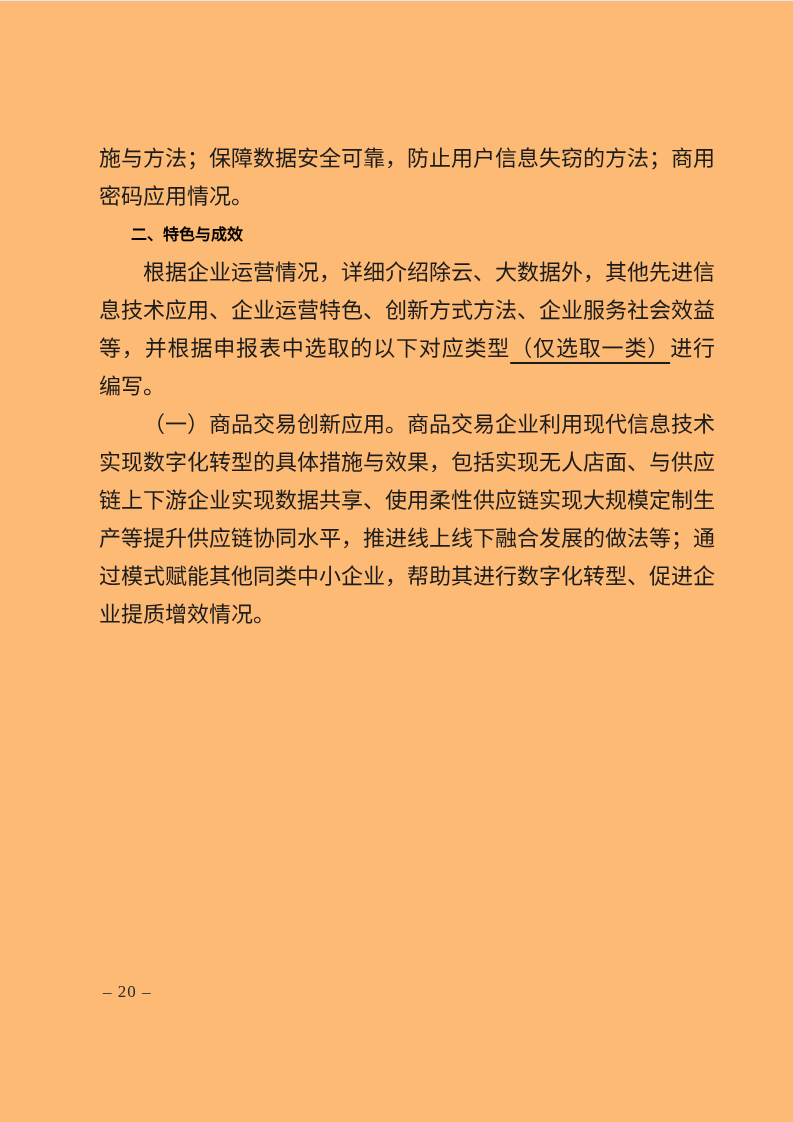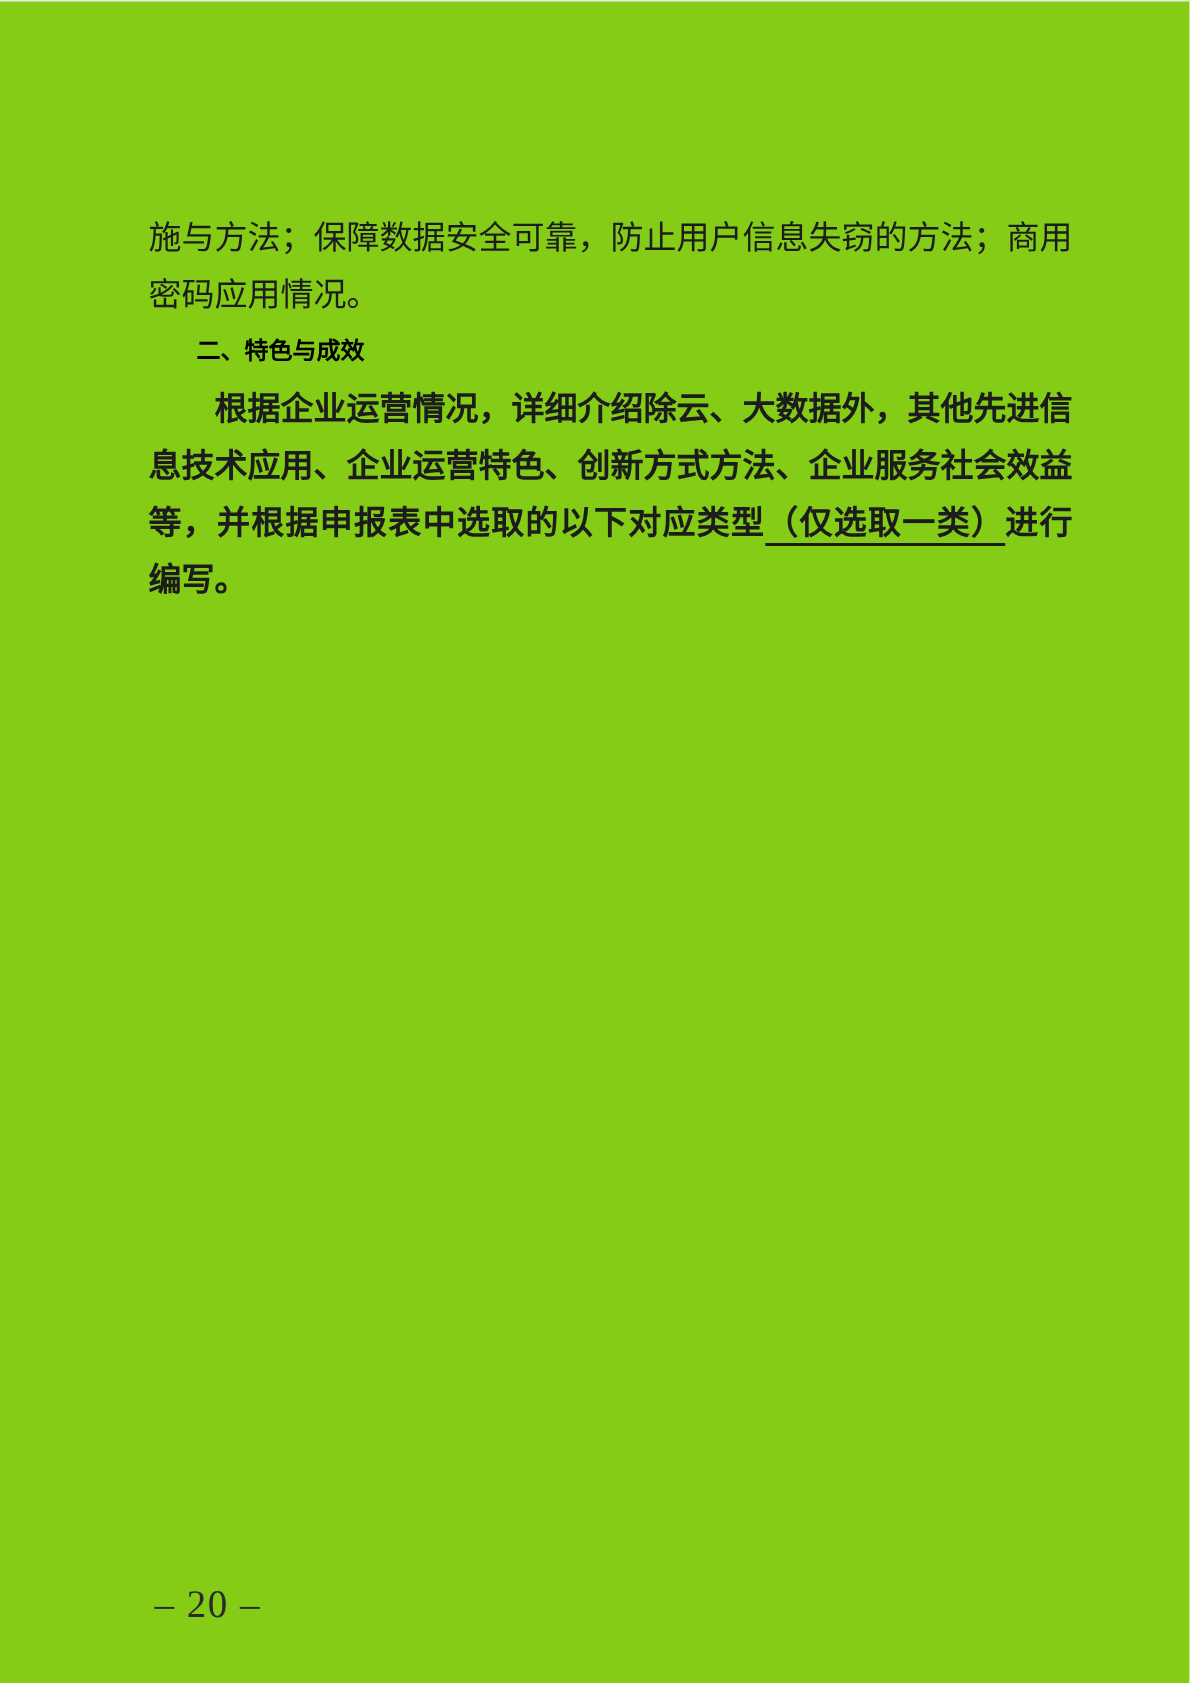--- a/index.html
+++ b/index.html
@@ -13,79 +13,79 @@
     overflow: hidden;
     position: relative;
     font-family: "Liberation Serif", "DejaVu Serif", serif;
     color: #1c1c1c;
   }
   .page {
     position: absolute;
     left: 0; top: 0;
     width: 793px;
     height: 1122px;
-    background: #84cc16;
+    background: #fdba74;
     border-top: 1px solid #e8e8e8;
   }
   .content {
     position: absolute;
     left: 99px;
     top: 139px;
     width: 616px;
   }
   .para {
     margin: 0;
     font-size: 22px;
     line-height: 38px;
     text-align: justify;
     text-justify: inter-character;
     letter-spacing: 0px;
     word-break: break-all;
   }
   .para.indent {
     text-indent: 2em;
-    font-weight: bold;
   }
   .heading {
     margin: 0;
     font-family: "Liberation Sans", "DejaVu Sans", sans-serif;
     font-weight: 700;
     font-size: 16px;
     line-height: 38px;
     text-indent: 2em;
     color: #000000;
   }
   .u-phrase {
     text-decoration: underline;
     text-decoration-thickness: 2px;
     text-underline-offset: 6px;
   }
   .footer {
     position: absolute;
     left: 103px;
-    top: 1054px;
-    font-size: 26px;
+    top: 976px;
+    font-size: 17px;
     line-height: 30px;
     color: #2a2a2a;
     letter-spacing: 1px;
   }
 </style>
 </head>
 <body>
 
 <div class="page">
 
   <div class="content">
 
     <p class="para">施与方法；保障数据安全可靠，防止用户信息失窃的方法；商用密码应用情况。</p>
 
     <p class="heading">二、特色与成效</p>
 
     <p class="para indent"><span>根据企业运营情况，详细介绍除云、大数据外，其他先进信息技术应用、企业运营特色、创新方式方法、企业服务社会效益等，并根据申报表中选取的以下对应类型</span><span class="u-phrase">（仅选取一类）</span><span>进行编写。</span></p>
 
+    <p class="para indent">（一）商品交易创新应用。商品交易企业利用现代信息技术实现数字化转型的具体措施与效果，包括实现无人店面、与供应链上下游企业实现数据共享、使用柔性供应链实现大规模定制生产等提升供应链协同水平，推进线上线下融合发展的做法等；通过模式赋能其他同类中小企业，帮助其进行数字化转型、促进企业提质增效情况。</p>
 
 
 
   </div>
 
   <div class="footer">– 20 –</div>
 
 </div>
 
 </body></html>

